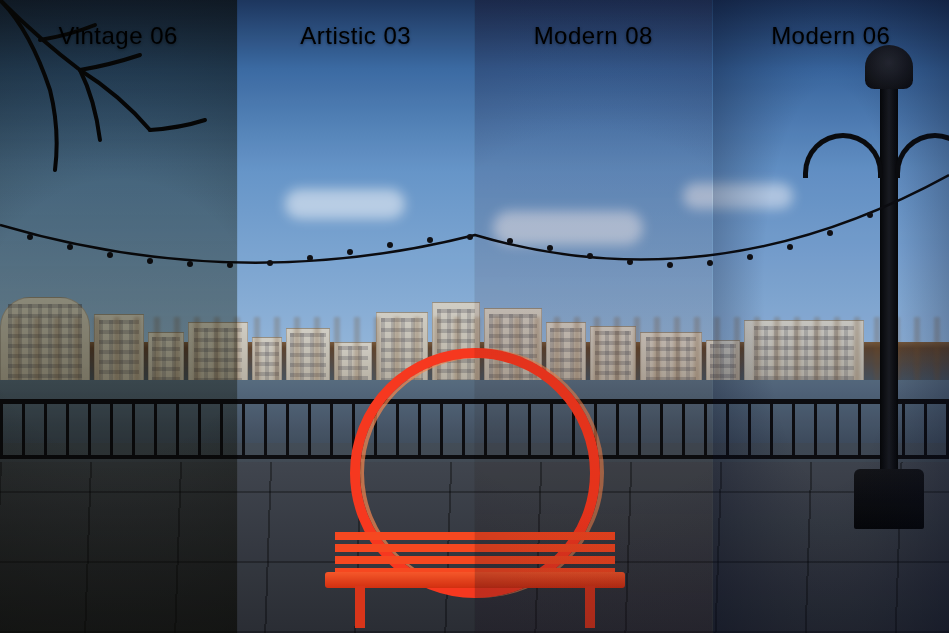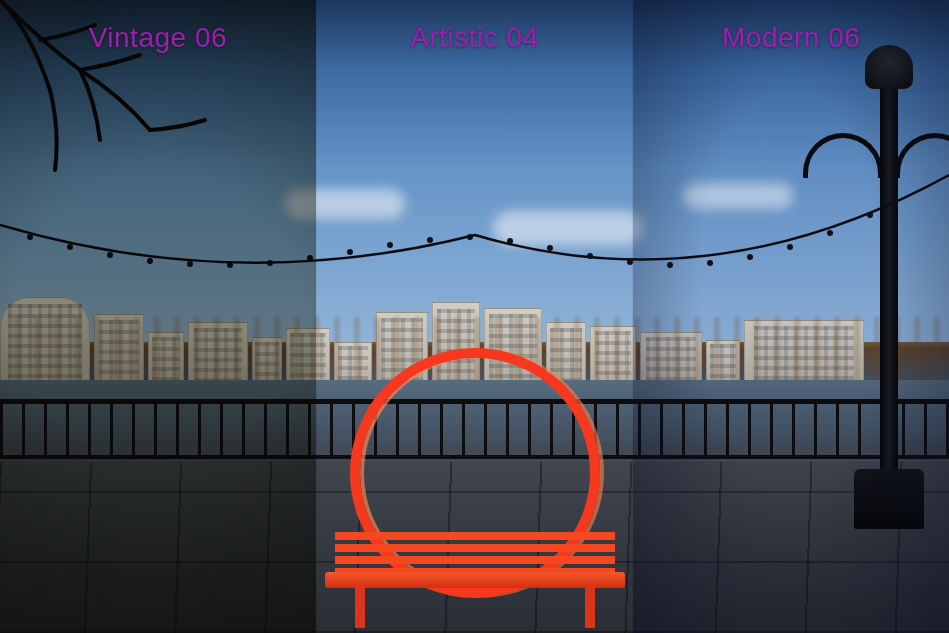--- a/index.html
+++ b/index.html
@@ -167,22 +167,22 @@
   }
   .col {
     flex: 1 1 0;
     position: relative;
   }
   .col .tint { position: absolute; inset: 0; mix-blend-mode: multiply; }
   .col .vig  { position: absolute; inset: 0; }
   .col .label {
     position: absolute; top: 22px; left: 0; right: 0;
     text-align: center;
-    color: #a21caf;
-    font-size: 28px;
+    color: #000000;
+    font-size: 24px;
     font-weight: 300;
     letter-spacing: 0.5px;
     text-shadow: 0 1px 3px rgba(0,0,0,0.4);
   }
   
   .f-vintage .tint { background: linear-gradient(to bottom, rgba(60,65,45,0.45), rgba(80,78,55,0.55)); }
   .f-vintage .vig  { background: radial-gradient(circle at 50% 50%, transparent 40%, rgba(10,10,5,0.45) 100%); }
   .f-artistic .tint{ background: rgba(30,60,130,0.04); }
   .f-modern08 .tint{ background: linear-gradient(to bottom, rgba(120,100,140,0.25), rgba(150,120,100,0.22)); }
   .f-modern08 .vig { background: radial-gradient(circle at 50% 50%, transparent 55%, rgba(30,20,40,0.25) 100%); }
@@ -287,20 +287,25 @@
 
 <div class="columns">
   <div class="col f-vintage">
     <div class="tint"></div>
     <div class="vig"></div>
     <div class="label">Vintage 06</div>
   </div>
   <div class="col f-artistic">
     <div class="tint"></div>
     <div class="vig"></div>
-    <div class="label">Artistic 04</div>
+    <div class="label">Artistic 03</div>
+  </div>
+  <div class="col f-modern08">
+    <div class="tint"></div>
+    <div class="vig"></div>
+    <div class="label">Modern 08</div>
   </div>
   <div class="col f-modern01">
     <div class="tint"></div>
     <div class="vig"></div>
     <div class="label">Modern 06</div>
   </div>
 </div>
 
 </body></html>

